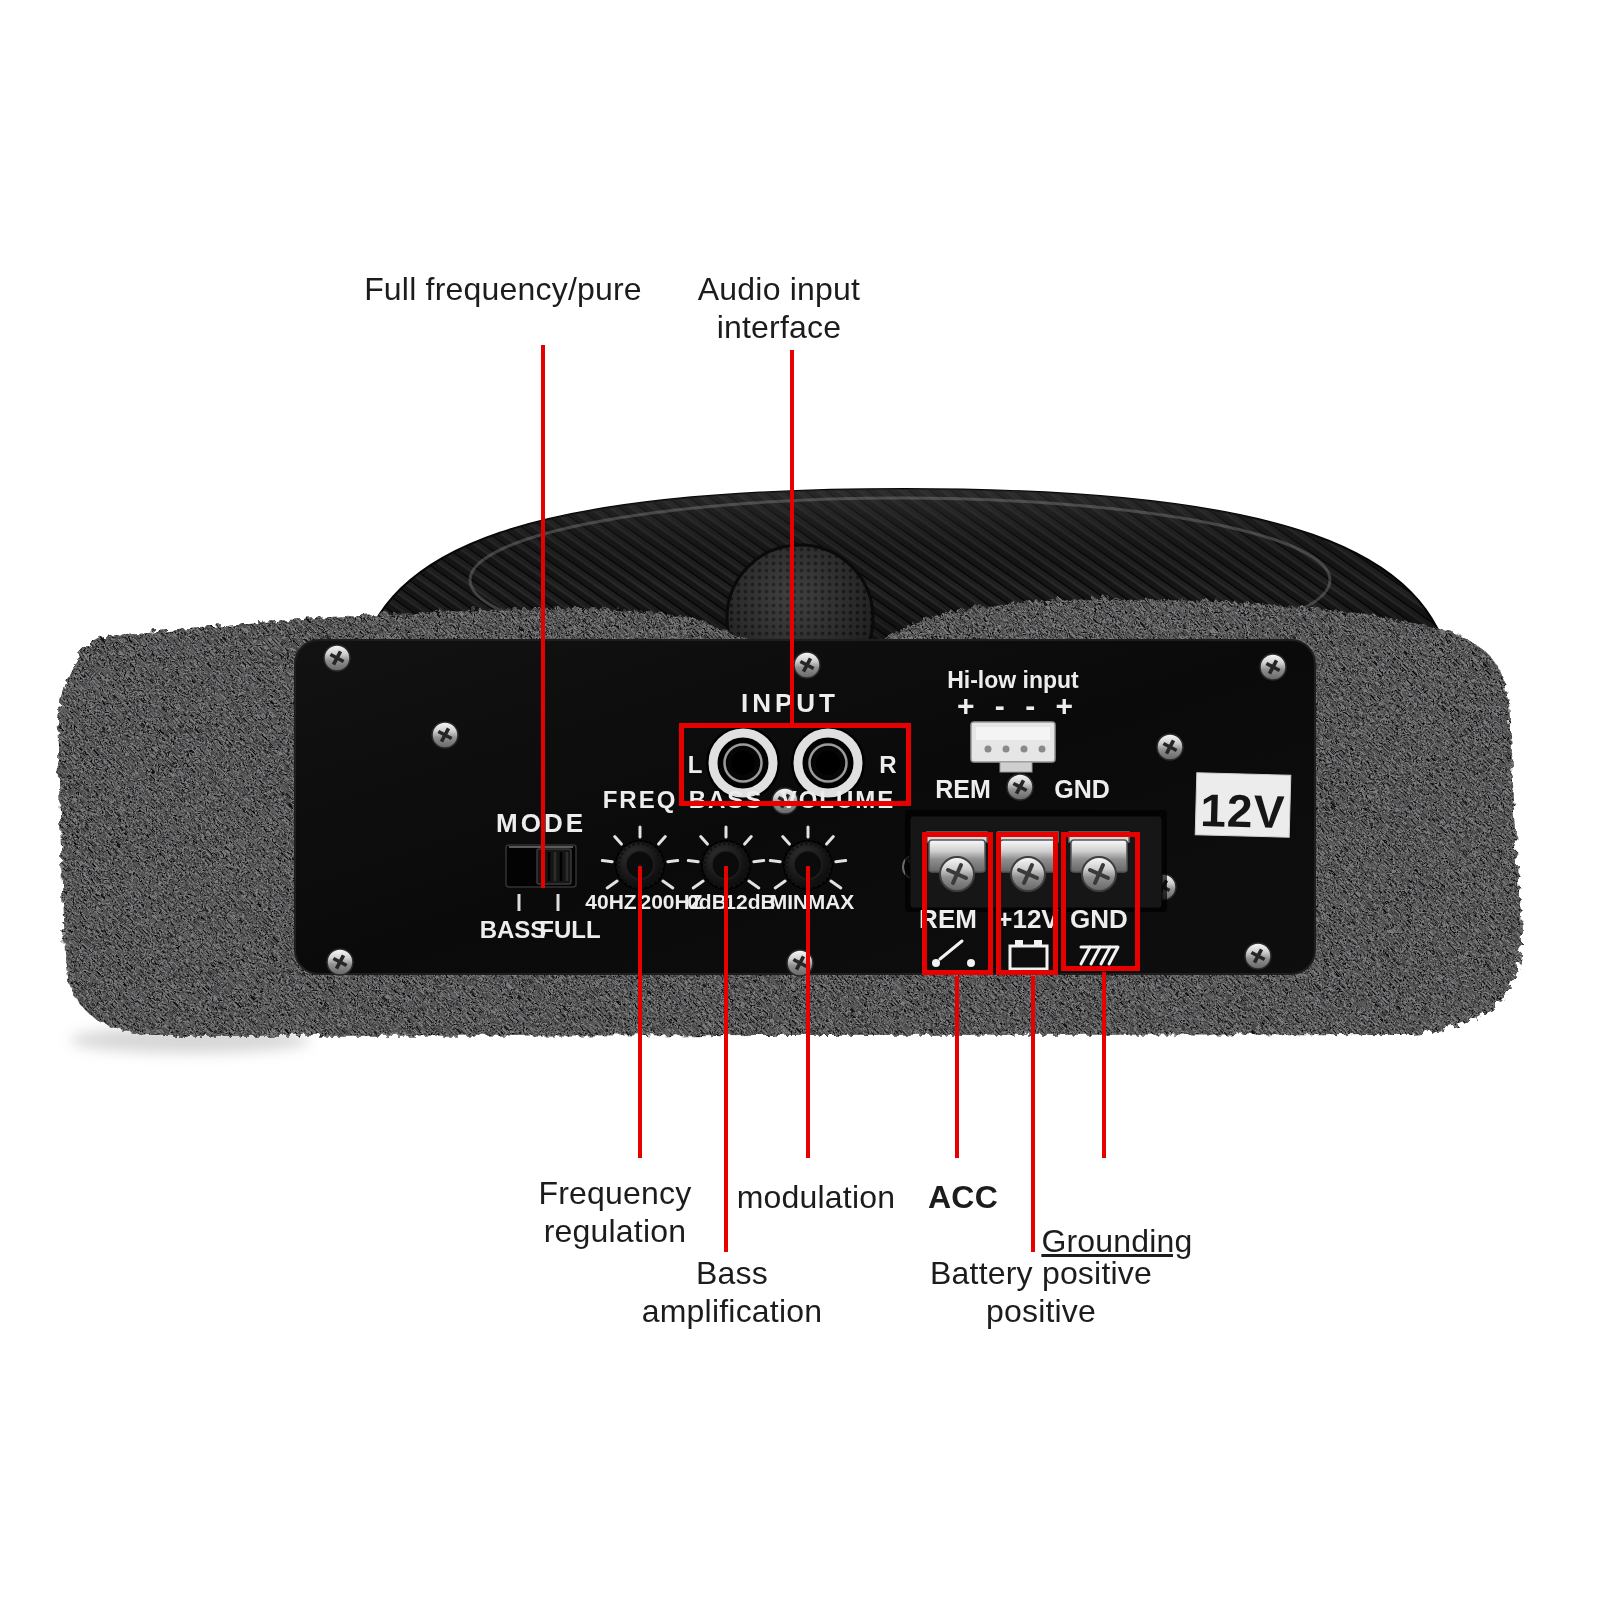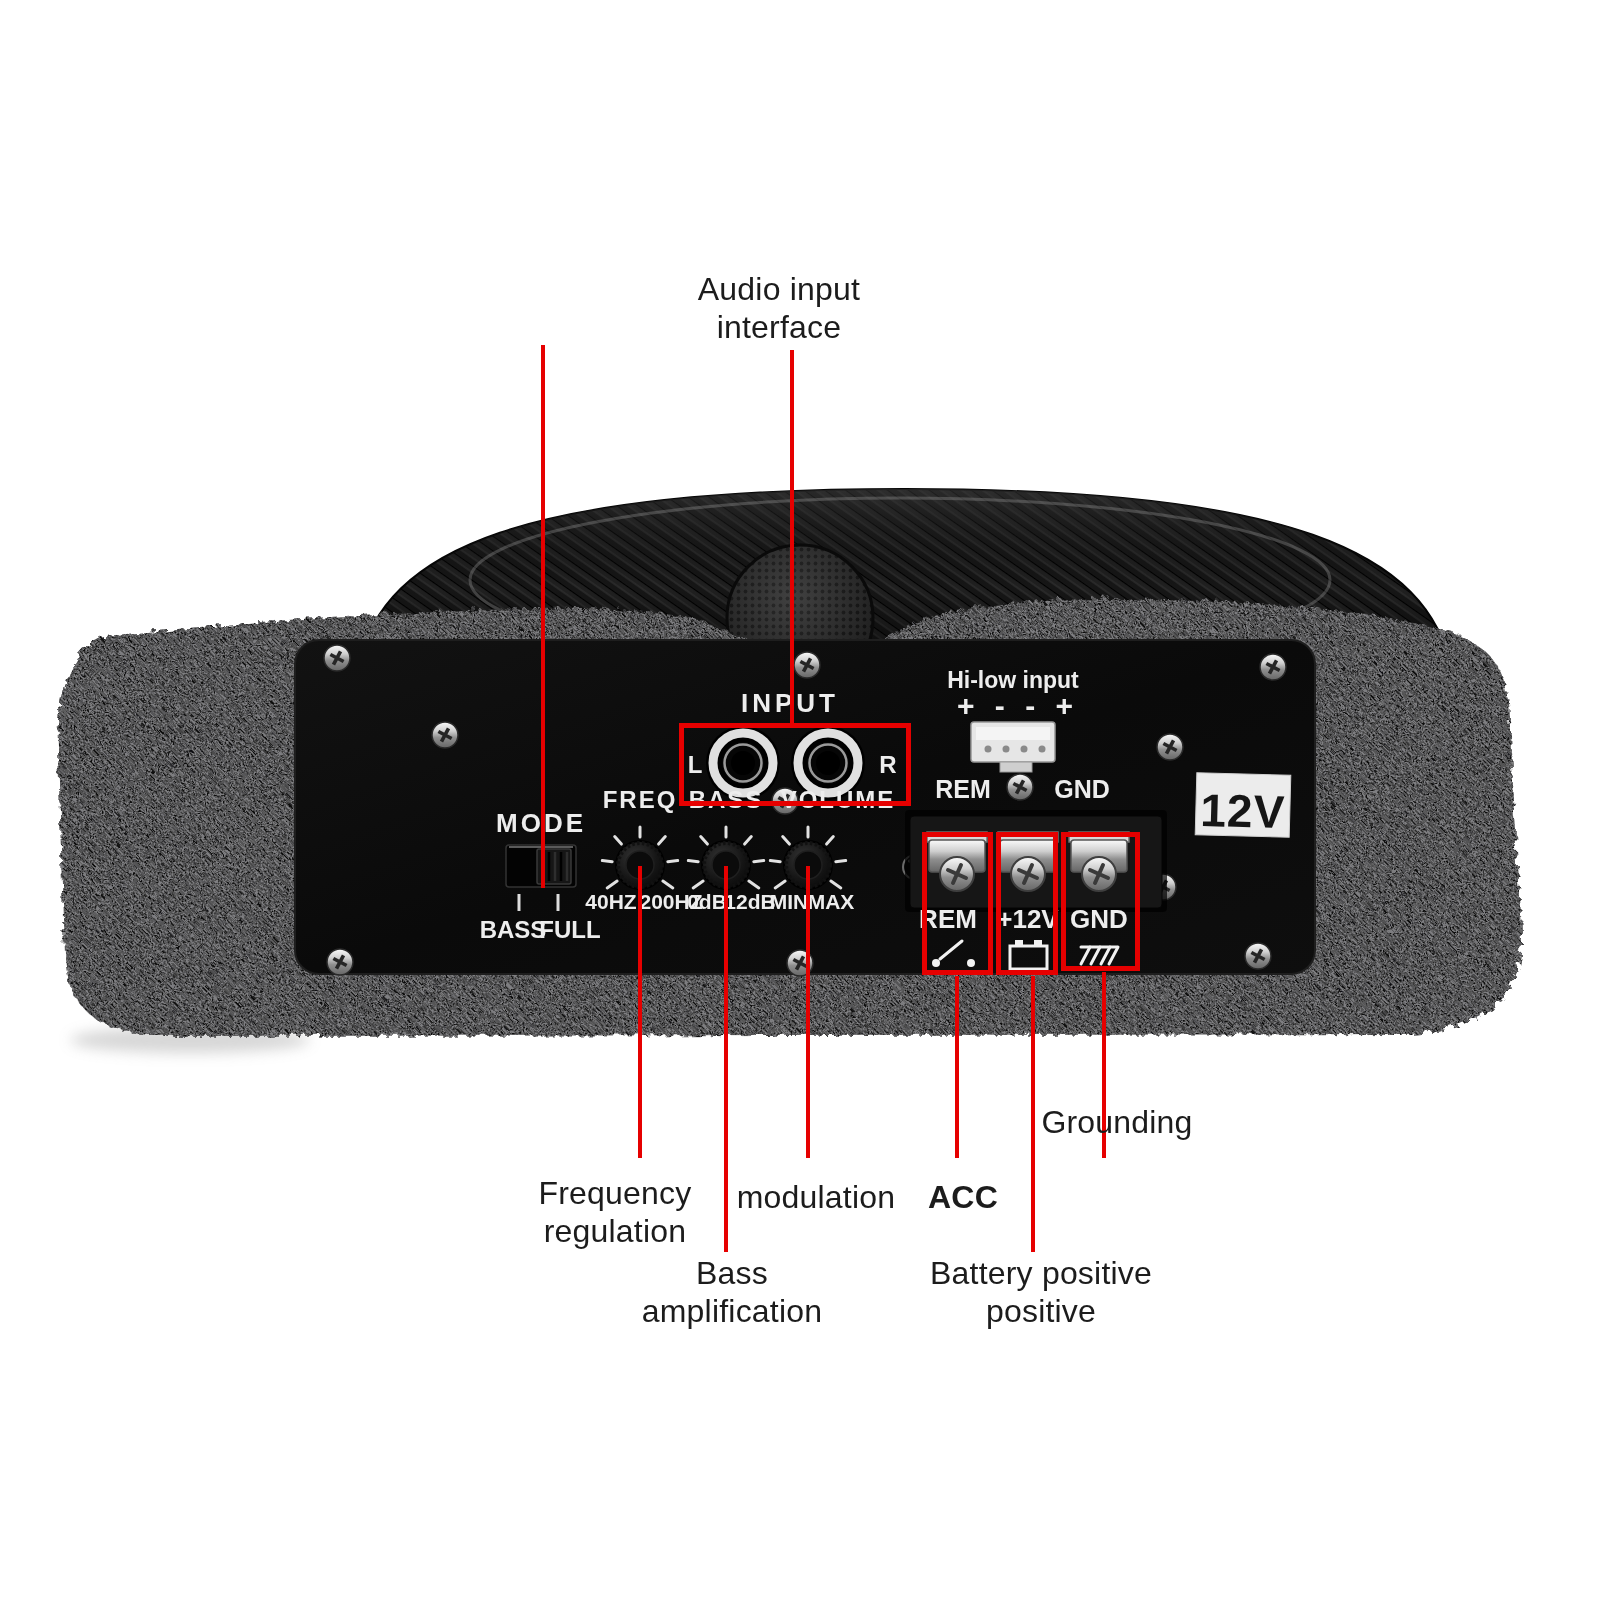--- a/index.html
+++ b/index.html
@@ -274,36 +274,37 @@
   <div class="red-line" style="left:955px;top:976px;height:182px;"></div>
   <div class="red-line" style="left:1031px;top:976px;height:276px;"></div>
   <div class="red-line" style="left:1102px;top:972px;height:186px;"></div>
 
   <div class="red-box" style="left:679px;top:723px;width:232px;height:83px;"></div>
   <div class="red-box" style="left:922px;top:832px;width:71px;height:143px;"></div>
   <div class="red-box" style="left:996px;top:832px;width:62px;height:143px;"></div>
   <div class="red-box" style="left:1061px;top:832px;width:79px;height:139px;"></div>
 
   <div class="callout" style="left:303px;top:270px;width:400px;">
+    <div>Full frequency/pure</div>
   </div>
   <div class="callout" style="left:465px;top:1174px;width:300px;">
     <div>Frequency</div>
     <div>regulation</div>
   </div>
   <div class="callout" style="left:629px;top:270px;width:300px;">
     <div>Audio input</div>
     <div>interface</div>
   </div>
   <div class="callout" style="left:706px;top:1178px;width:220px;">
     <div>modulation</div>
   </div>
   <div class="callout" style="left:903px;top:1178px;width:120px;font-weight:bold;">
     <div>ACC</div>
   </div>
-  <div class="callout" style="left:1012px;top:1103px;width:210px;">
+  <div class="callout" style="left:1012px;top:1222px;width:210px;text-decoration:underline;">
     <div>Grounding</div>
   </div>
   <div class="callout" style="left:602px;top:1254px;width:260px;">
     <div>Bass</div>
     <div>amplification</div>
   </div>
   <div class="callout" style="left:911px;top:1254px;width:260px;">
     <div>Battery positive</div>
     <div>positive</div>
   </div>

